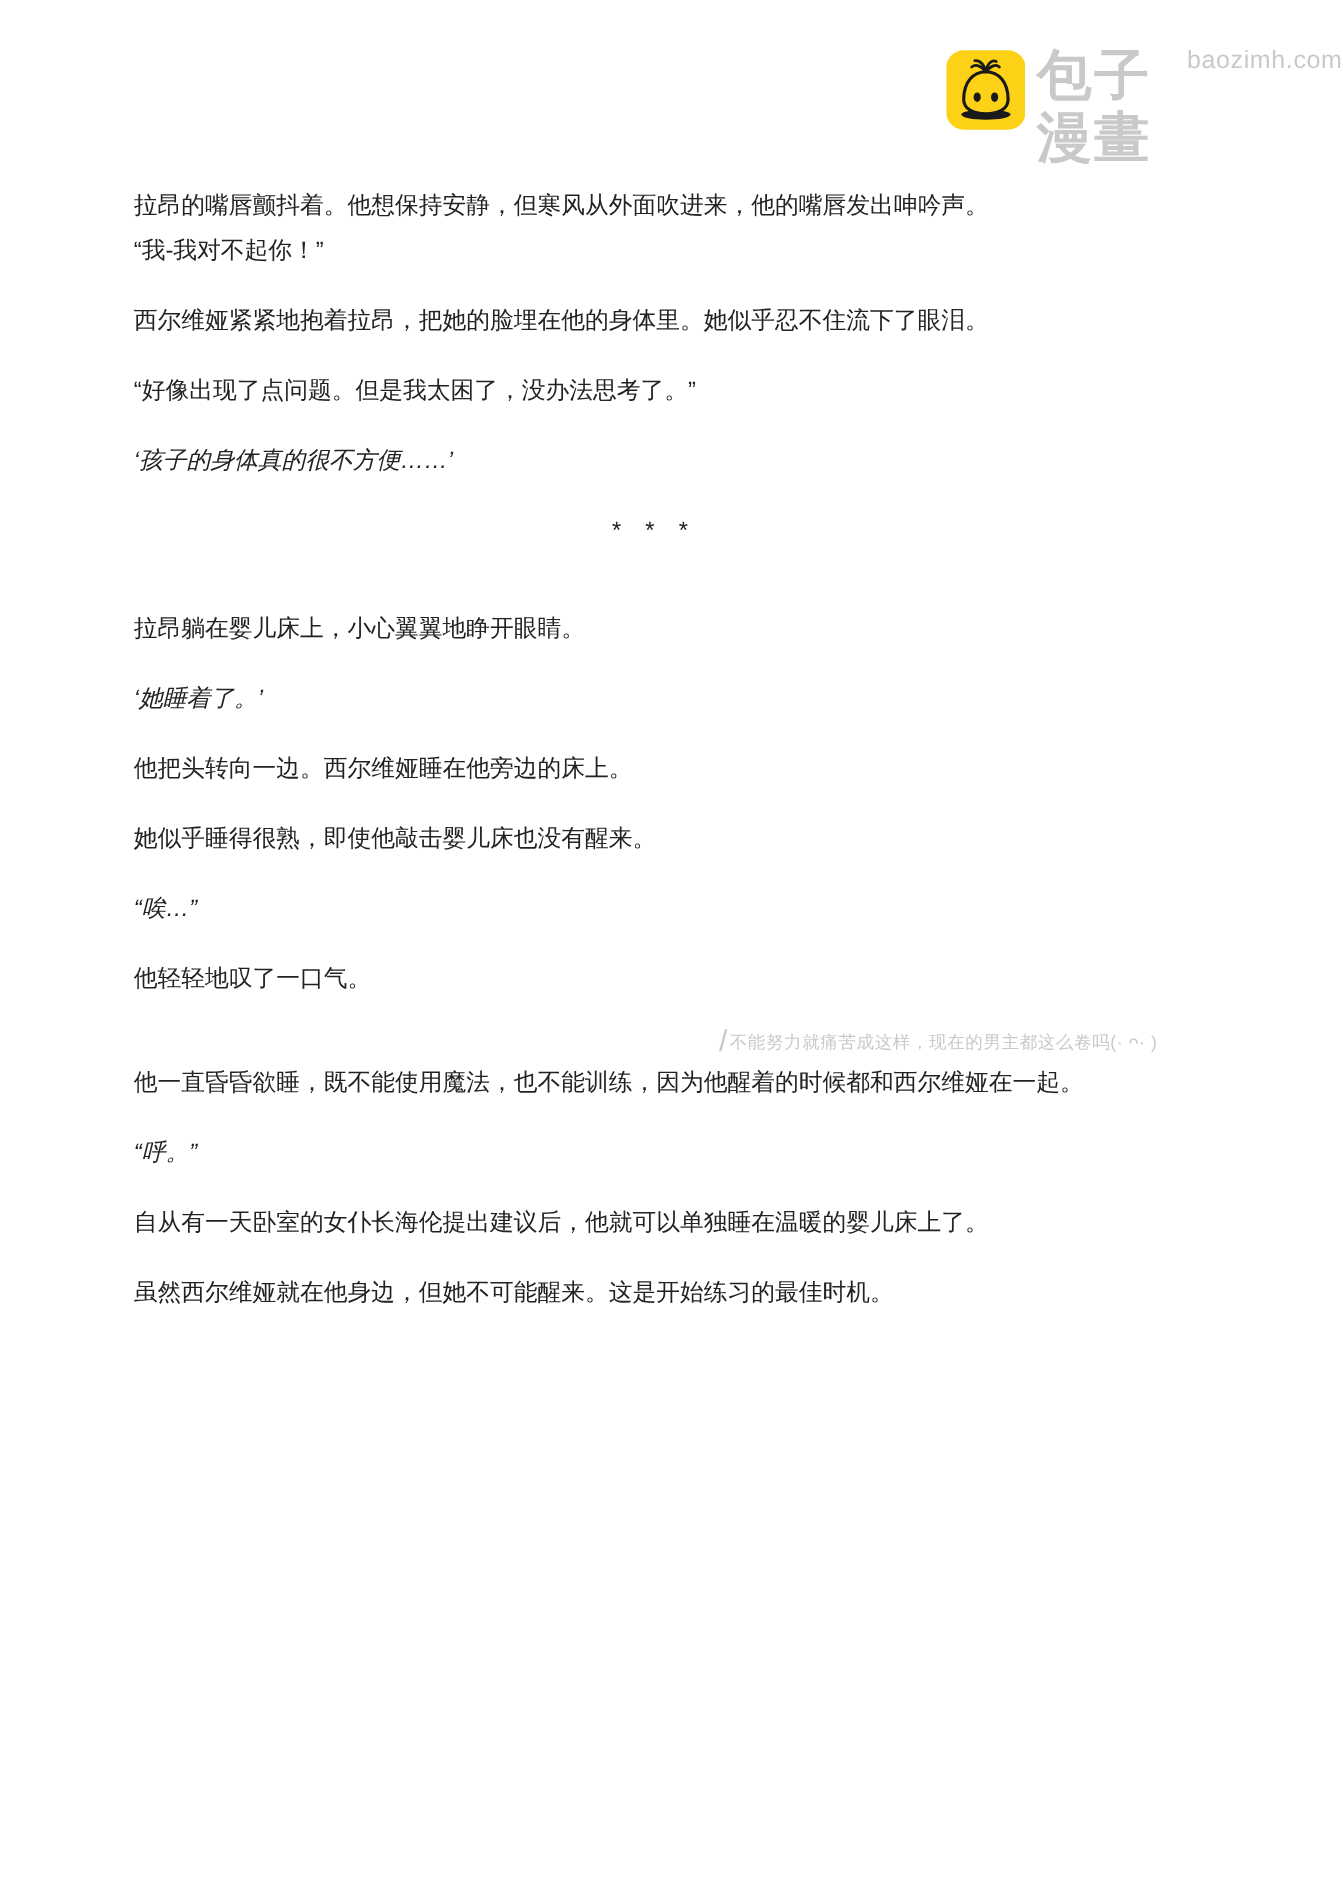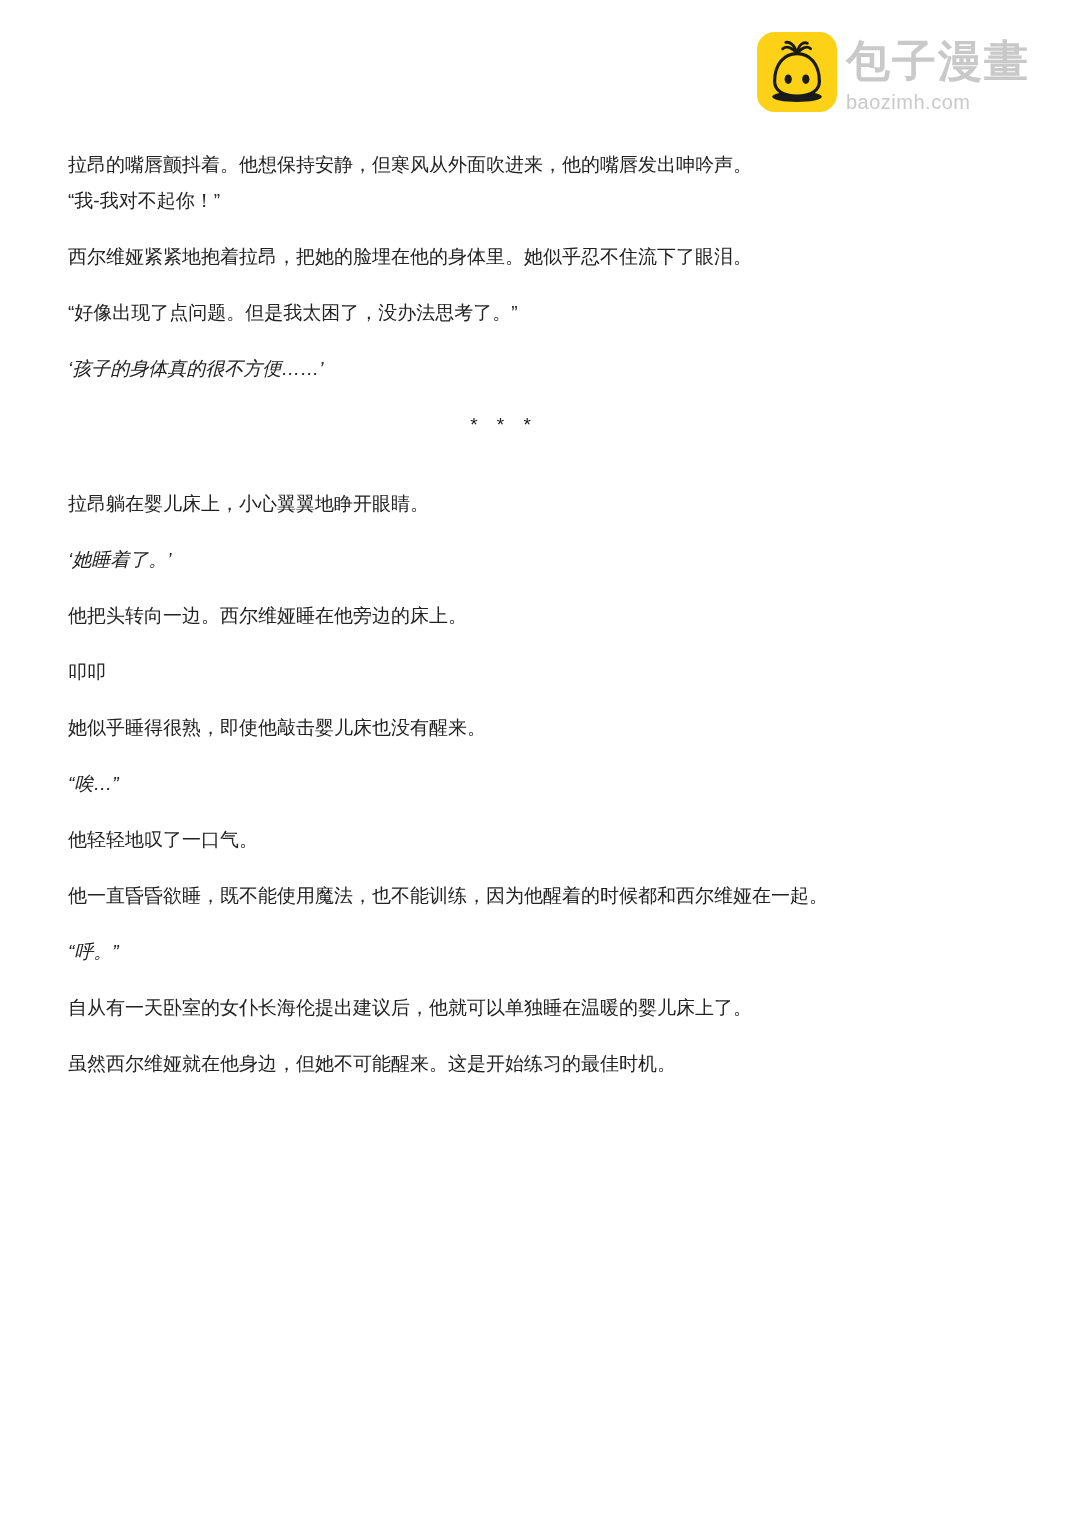--- a/index.html
+++ b/index.html
@@ -9,35 +9,35 @@
     position:relative;
     overflow:hidden;
     font-family:"Liberation Sans", sans-serif;
   }
   
   .brand-wrap{
     position:absolute;top:32px;left:757px;
     display:flex;align-items:flex-start;
   }
   .brand-icon{width:80px;height:80px;display:block;}
-  .brand-textcol{margin-left:9px;display:flex;flex-direction:column;}
+  .brand-textcol{margin-left:9px;display:flex;flex-direction:row;}
   .brand-name{
     font-size:44px;line-height:50px;margin-top:4px;
     color:#c9c9c9;letter-spacing:2px;font-weight:bold;
   }
   .brand-domain{
     font-size:20px;line-height:30px;margin-top:1px;
     color:#c9c9c9;letter-spacing:0.5px;
   }
   
   .article{
     position:absolute;top:0;left:0;
     box-sizing:border-box;
     width:1074px;
-    padding:147px 134px 0 68px;
+    padding:147px 134px 0 107px;
   }
   .para{
     font-size:19px;line-height:36px;
     color:#222222;
     margin:0 0 20px 0;
     white-space:pre-line;
     text-align:left;
   }
   .para.italic{font-style:italic;}
   .para.divider{
@@ -84,21 +84,21 @@
 <div class="article">
     <p class="para ">拉昂的嘴唇颤抖着。他想保持安静，但寒风从外面吹进来，他的嘴唇发出呻吟声。
 “我-我对不起你！”</p>
     <p class="para ">西尔维娅紧紧地抱着拉昂，把她的脸埋在他的身体里。她似乎忍不住流下了眼泪。</p>
     <p class="para ">“好像出现了点问题。但是我太困了，没办法思考了。”</p>
     <p class="para italic">‘孩子的身体真的很不方便……’</p>
     <p class="para divider">* * *</p>
     <p class="para ">拉昂躺在婴儿床上，小心翼翼地睁开眼睛。</p>
     <p class="para italic">‘她睡着了。’</p>
     <p class="para ">他把头转向一边。西尔维娅睡在他旁边的床上。</p>
-    <p class="para ">叩叩</p>
     <p class="para ">她似乎睡得很熟，即使他敲击婴儿床也没有醒来。</p>
     <p class="para italic">“唉…”</p>
     <p class="para ">他轻轻地叹了一口气。</p>
+    <div class="watermark"><span class="wm-slash">/</span><span class="wm-text">不能努力就痛苦成这样，现在的男主都这么卷吗(· ᴖ· )</span></div>
     <p class="para ">他一直昏昏欲睡，既不能使用魔法，也不能训练，因为他醒着的时候都和西尔维娅在一起。</p>
     <p class="para italic">“呼。”</p>
     <p class="para ">自从有一天卧室的女仆长海伦提出建议后，他就可以单独睡在温暖的婴儿床上了。</p>
     <p class="para ">虽然西尔维娅就在他身边，但她不可能醒来。这是开始练习的最佳时机。</p>
   </div>
 
 </body></html>

